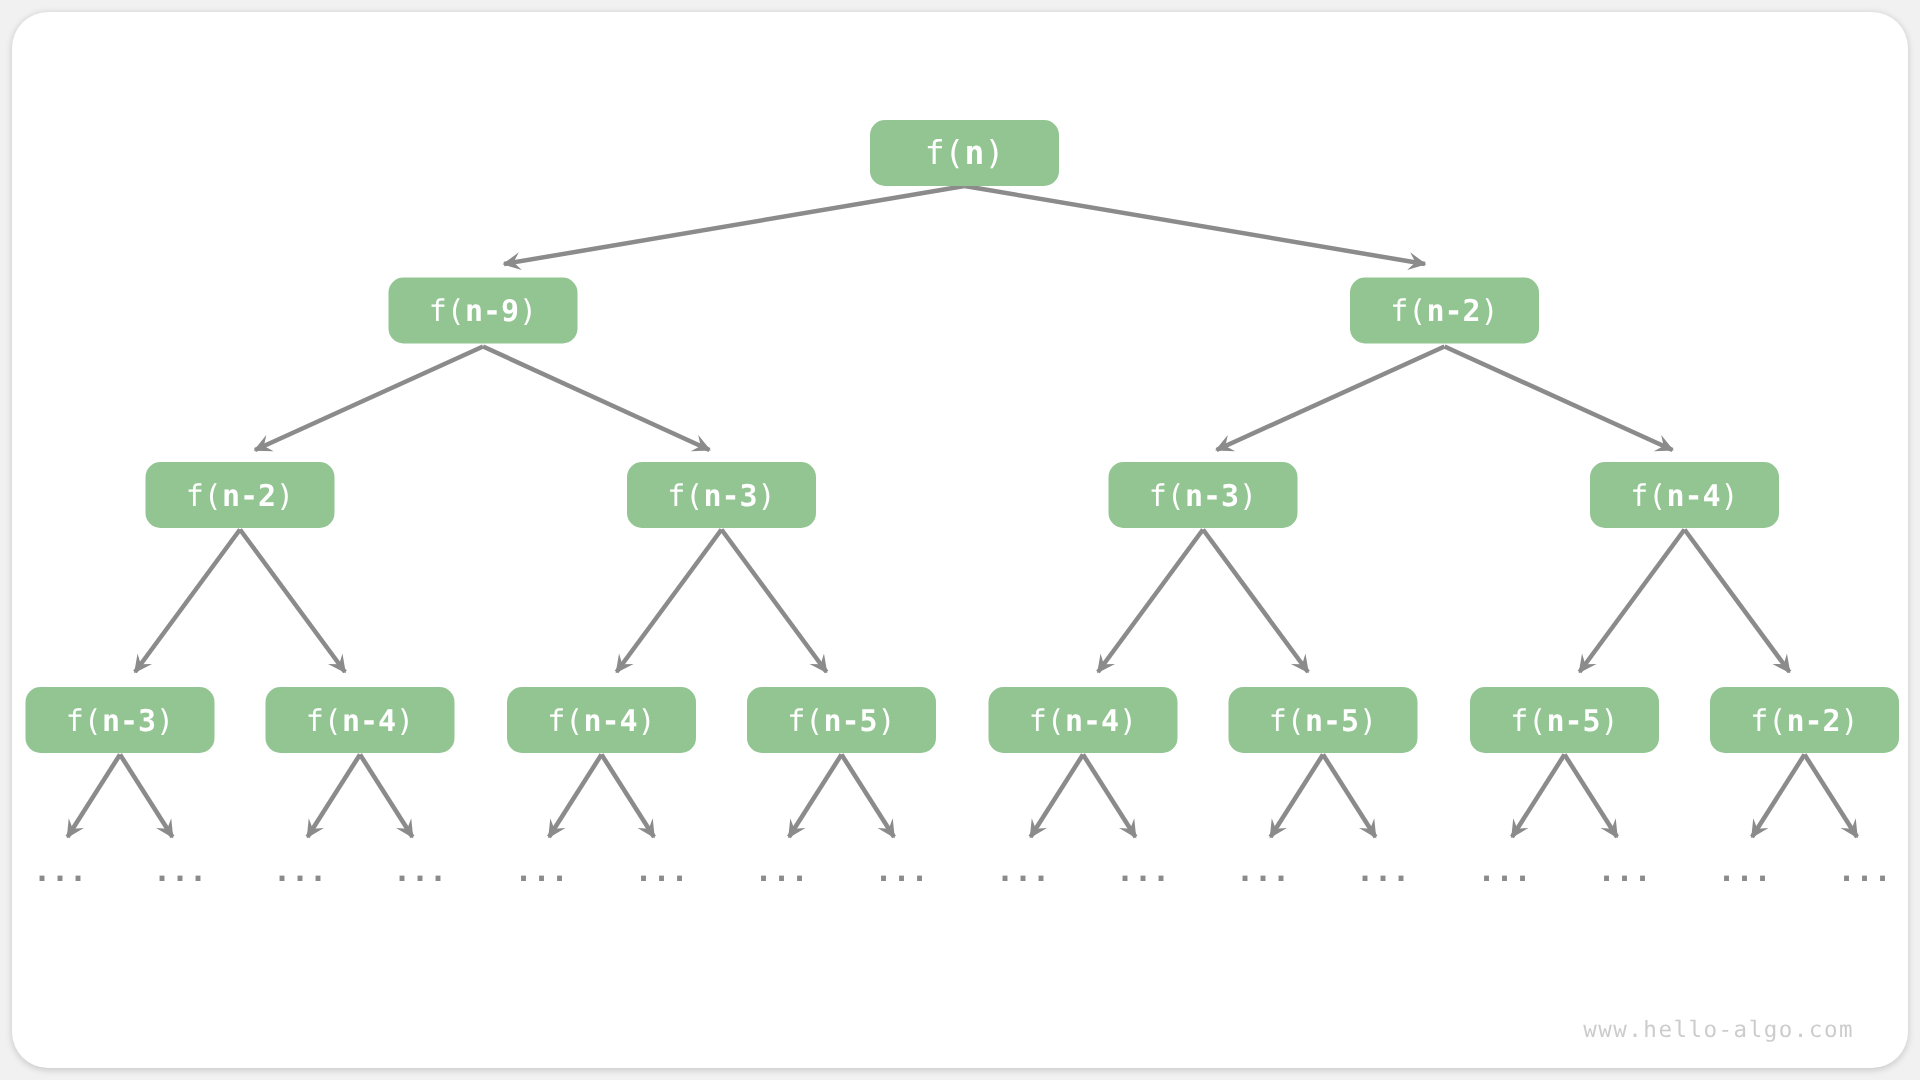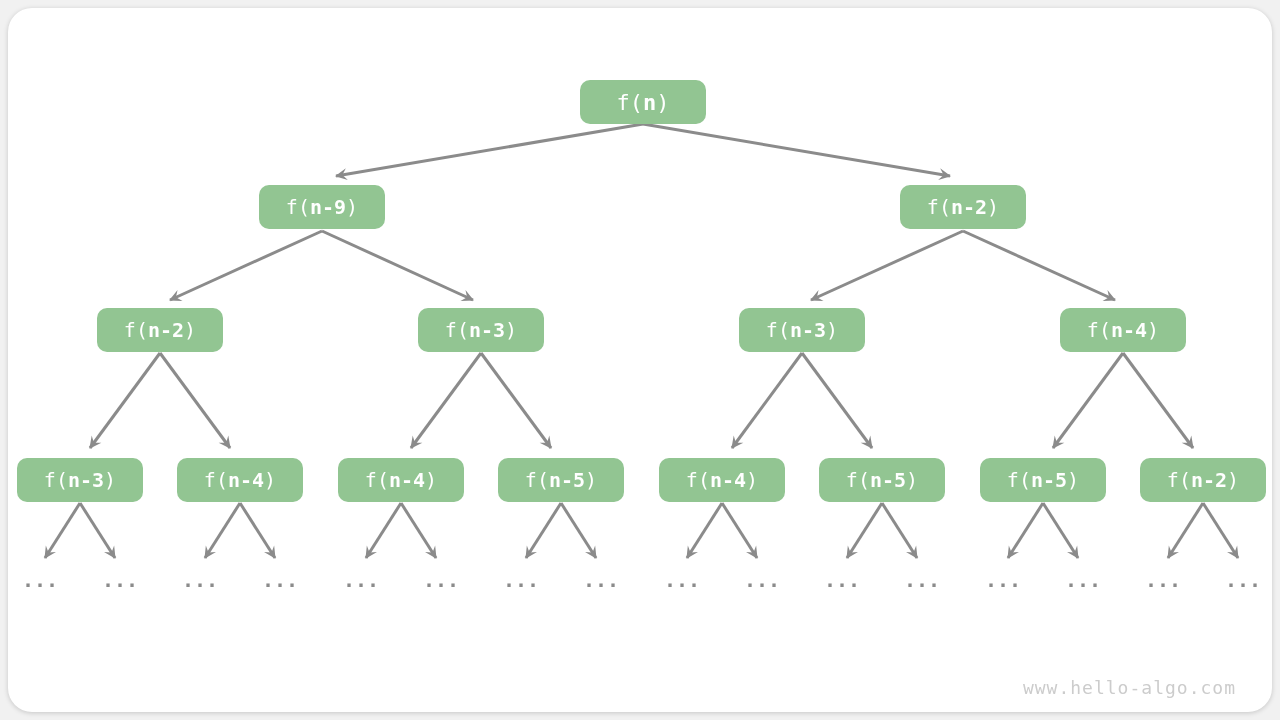--- a/index.html
+++ b/index.html
@@ -50,21 +50,21 @@
     font-size: 20px;
     font-weight: bold;
     text-align: center;
     line-height: 18px;
     letter-spacing: 0px;
   }
   .watermark {
     position: absolute;
     right: 44px;
     top: 677px;
-    font-size: 18px;
+    font-size: 15px;
     color: #cccccc;
     letter-spacing: 1px;
   }
 </style>
 </head>
 <body>
 
 <div class="card"></div>
 
 <div class="stage">

